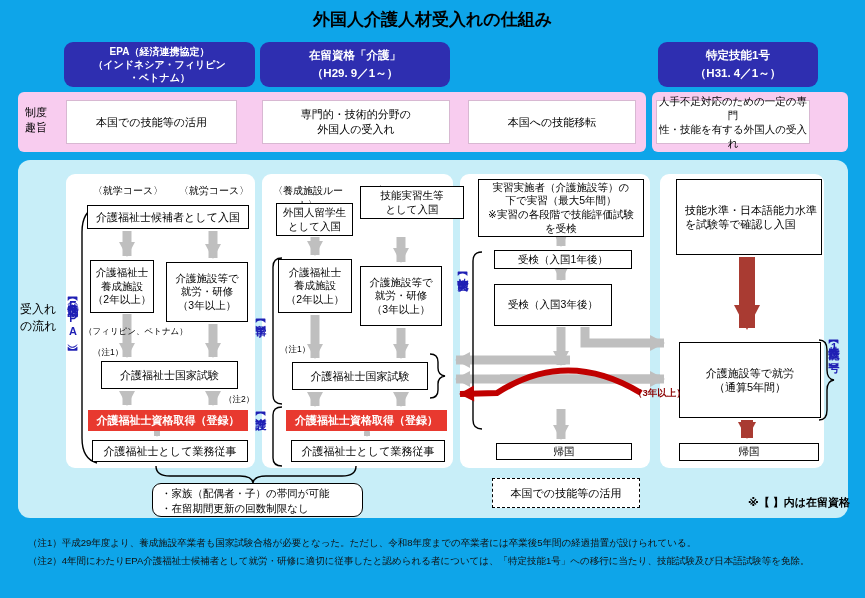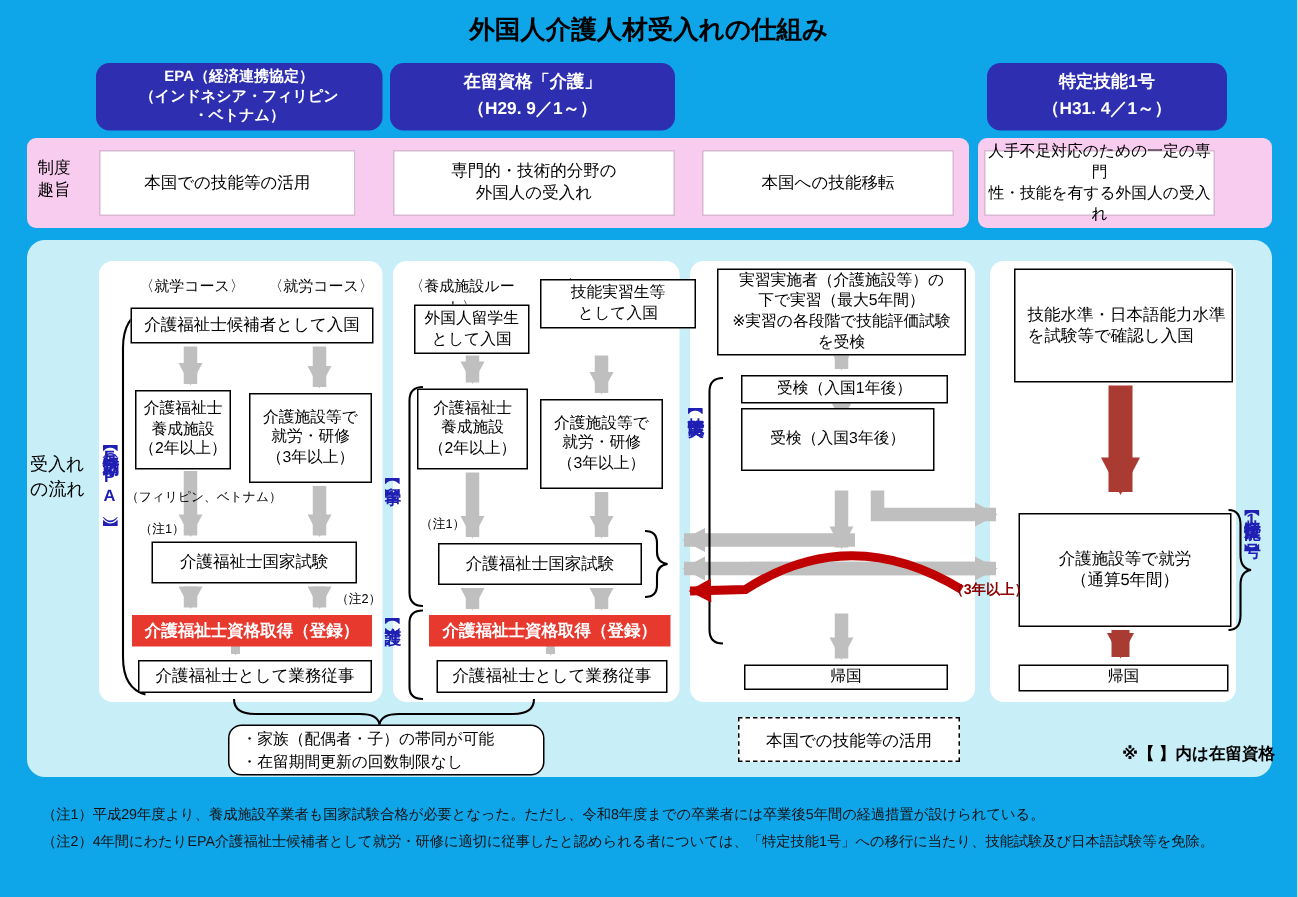--- a/index.html
+++ b/index.html
@@ -75,21 +75,21 @@
   #c2-note1  { left:280px; top:344px; }
   #c2-exam   { left:292px; top:362px; width:136px; height:28px; font-size:11px; }
   #c2-license{ left:286px; top:410px; width:161px; height:21px; }
   #c2-engage { left:291px; top:440px; width:154px; height:22px; font-size:11px; }
   #c2-status-study { left:255px; top:315px; height:56px; }
   #c2-status-kaigo { left:255px; top:408px; height:56px; }
 
   
   #c3-training { left:478px; top:179px; width:166px; height:58px; }
   #c3-exam1 { left:494px; top:250px; width:138px; height:19px; }
-  #c3-exam3 { left:494px; top:272px; width:129px; height:42px; }
+  #c3-exam3 { left:494px; top:284px; width:118px; height:42px; }
   #c3-exam5 { left:496px; top:369px; width:136px; height:39px; }
   #c3-return{ left:496px; top:443px; width:136px; height:17px; }
   #c3-status{ left:457px; top:268px; height:76px; }
   #c3-years { left:633px; top:387px; font-size:9.5px; font-weight:bold; color:#8B0000; z-index:5; }
   #c3-home  { left:492px; top:478px; width:148px; height:30px; border:1.5px dashed #000; background:#fff;
               display:flex; align-items:center; justify-content:center; font-size:11px; color:#000; z-index:3; }
 
   
   #c4-entry { left:676px; top:179px; width:146px; height:76px; justify-content:flex-start; text-align:left; padding-left:8px; font-size:11px; }
   #c4-work  { left:679px; top:342px; width:142px; height:76px; font-size:11px; }

